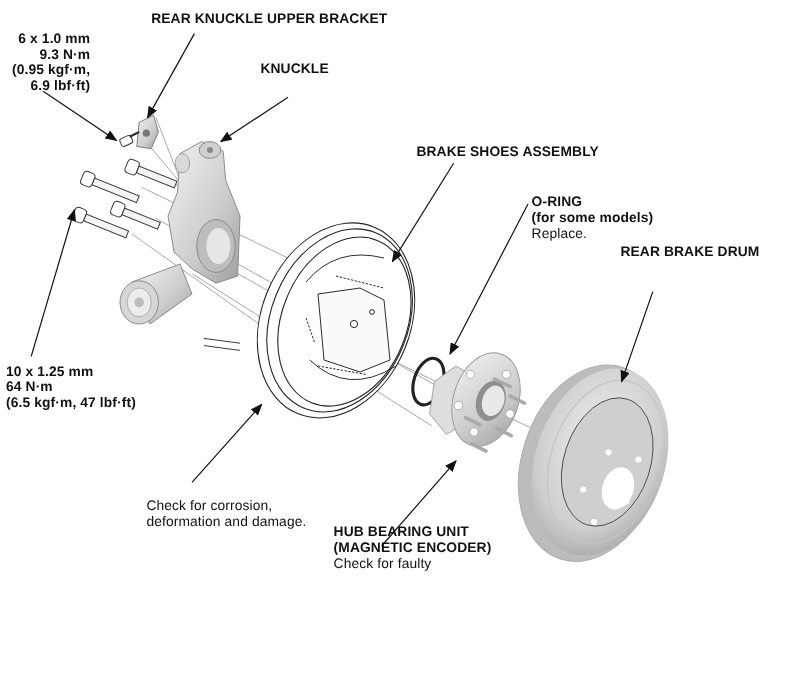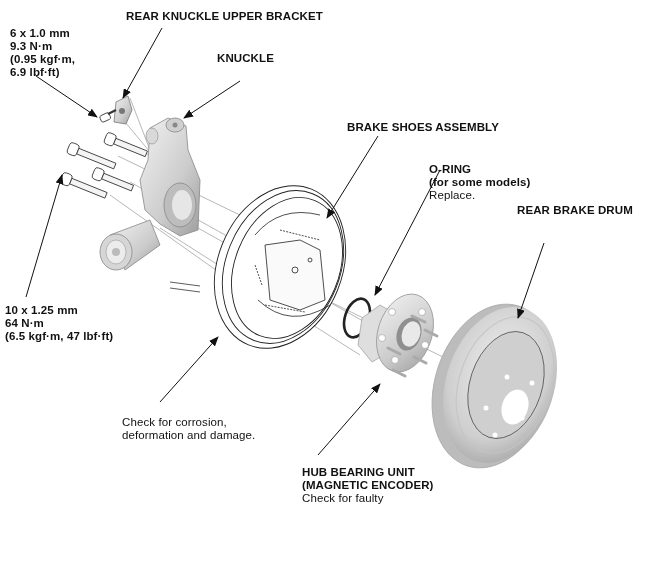--- a/index.html
+++ b/index.html
@@ -151,53 +151,53 @@
     <line x1="26" y1="297" x2="62" y2="175"></line>
     <line x1="160" y1="402" x2="218" y2="337"></line>
     <line x1="318" y1="455" x2="380" y2="384"></line>
   </g>
 </svg>
 
 <div class="lbl" style="left:126px; top:10px;">
   <span class="b">REAR KNUCKLE UPPER BRACKET</span>
 </div>
 
-<div class="lbl" style="left:10px; top:27px;">
+<div class="lbl" style="left:10px; top:27px;text-align:right;">
   <span class="b">6 x 1.0 mm</span>
   <span class="b">9.3 N·m</span>
   <span class="b">(0.95 kgf·m,</span>
   <span class="b">6.9 lbf·ft)</span>
 </div>
 
 <div class="lbl" style="left:217px; top:52px;text-align:center;">
   <span class="b">KNUCKLE</span>
 </div>
 
 <div class="lbl" style="left:347px; top:121px;">
   <span class="b">BRAKE SHOES ASSEMBLY</span>
 </div>
 
-<div class="lbl" style="left:429px; top:163px;">
+<div class="lbl" style="left:443px; top:163px;">
   <span class="b">O-RING</span>
   <span class="b">(for some models)</span>
   <span class="n">Replace.</span>
 </div>
 
 <div class="lbl" style="left:517px; top:204px;">
   <span class="b">REAR BRAKE DRUM</span>
 </div>
 
 <div class="lbl" style="left:5px; top:304px;">
   <span class="b">10 x 1.25 mm</span>
   <span class="b">64 N·m</span>
   <span class="b">(6.5 kgf·m, 47 lbf·ft)</span>
 </div>
 
 <div class="lbl" style="left:122px; top:416px;">
   <span class="n">Check for corrosion,</span>
   <span class="n">deformation and damage.</span>
 </div>
 
-<div class="lbl" style="left:278px; top:466px;margin-left:24px;">
+<div class="lbl" style="left:278px; top:438px;">
   <span class="b">HUB BEARING UNIT</span>
   <span class="b">(MAGNETIC ENCODER)</span>
   <span class="n">Check for faulty</span>
 </div>
 
 </body></html>

